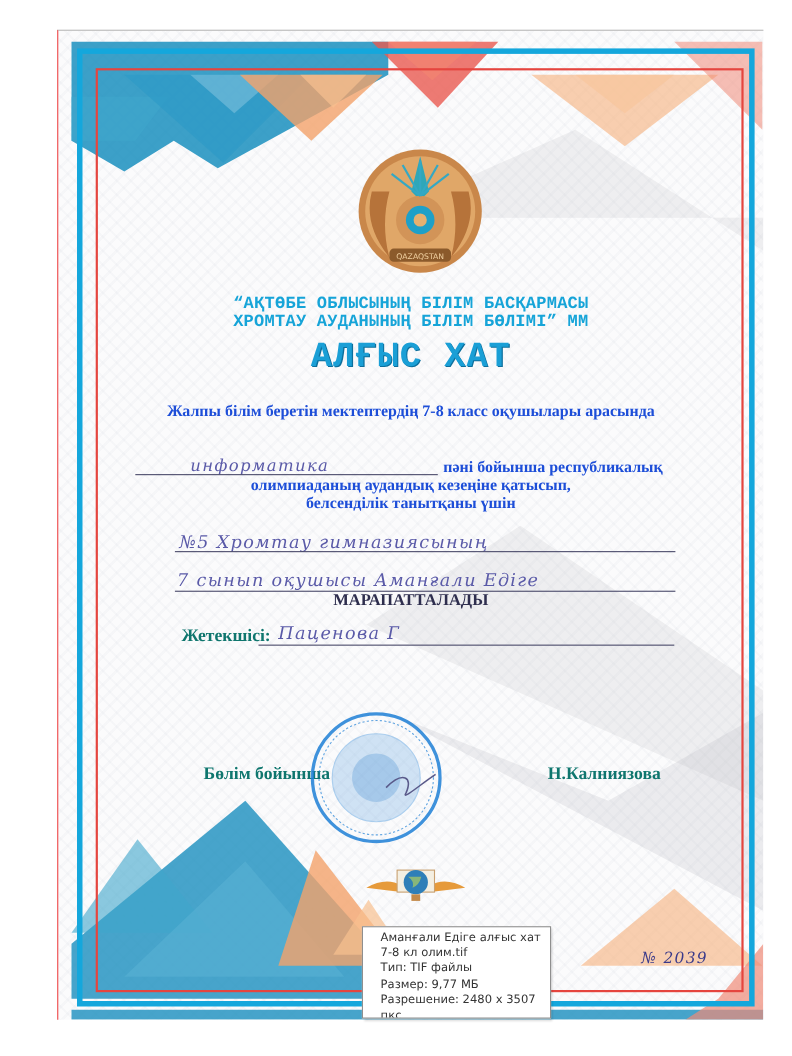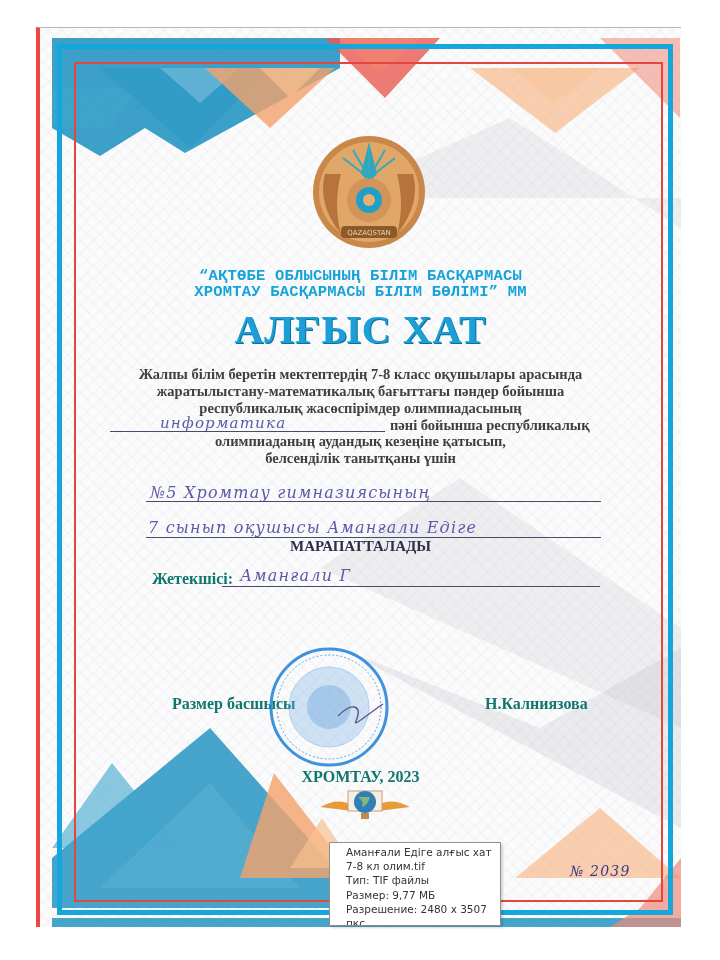--- a/index.html
+++ b/index.html
@@ -1,35 +1,35 @@
 <!DOCTYPE html>
 <html><head>
 <meta charset="utf-8">
 <style>
   html, body { margin:0; padding:0; }
   body { width:720px; height:960px; background:#ffffff; position:relative; overflow:hidden;
          font-family:"Liberation Serif", serif; }
-  .doc { position:absolute; left:36px; top:27px; width:641px; height:899px; background:#fbfbfc;
-         border-left:4px solid #ef4444; border-top:1px solid #b8b8b8; overflow:hidden; }
+  .doc { position:absolute; left:52px; top:27px; width:641px; height:899px; background:#fbfbfc;
+         border-left:1px solid #ef4444; border-top:1px solid #b8b8b8; overflow:hidden; }
   .pattern { position:absolute; inset:0;
      background-image:
        repeating-linear-gradient(45deg, rgba(200,205,215,0.10) 0 2px, transparent 2px 9px),
        repeating-linear-gradient(-45deg, rgba(200,205,215,0.10) 0 2px, transparent 2px 9px); }
   .deco { position:absolute; left:0; top:0; width:641px; height:899px; }
   .frame-blue { position:absolute; left:17px; top:16px; width:616px; height:871px;
                 border:5px solid #14a7dc; box-sizing:border-box; }
   .frame-red { position:absolute; left:34px; top:34px; width:589px; height:840px;
                border:2px solid #e5453f; box-sizing:border-box; }
   .abs { position:absolute; }
   .emblem { left:271px; top:106px; width:116px; height:120px; }
   .org { left:0; width:641px; text-align:center; color:#16a4d8; font-weight:bold; font-size:15.5px;
          line-height:16px; letter-spacing:0.2px;font-family:Liberation Mono, monospace; }
-  .title { left:0; width:641px; text-align:center; color:#1a9fd6; font-weight:bold; font-size:40px;
-           letter-spacing:1px; text-shadow:1px 1px 0 #0d6f9c; }
-  .body-text { left:0; width:641px; text-align:center; color:#404040; font-weight:bold; font-size:14.5px;
+  .title { left:0; width:641px; text-align:center; color:#1a9fd6; font-weight:bold; font-size:32px;
+           letter-spacing:1px; text-shadow:1px 1px 0 #0d6f9c;font-family:Liberation Mono, monospace; }
+  .body-text { left:0; width:641px; text-align:center; color:#1d4ed8; font-weight:bold; font-size:14.5px;
                line-height:16px; }
   .hand { font-family:"DejaVu Serif", serif; font-style:italic; color:#5a5aa8; font-size:15px; letter-spacing:1.2px; }
   .uline { position:absolute; height:1px; background:#4a4a6a; }
   .label { color:#0f766e; font-weight:bold; font-size:16px; }
   .tooltip { position:absolute; left:329px; top:842px; width:172px; height:84px; background:#ffffff;
              border:1px solid #8f8f8f; box-sizing:border-box; padding:2px 16px; overflow:hidden;
              font-family:"DejaVu Sans", sans-serif; font-size:10.5px; line-height:14.2px; color:#333333;
              box-shadow:2px 2px 2px rgba(0,0,0,0.15); }
   .tooltip div { white-space:nowrap; }
 </style>
@@ -89,57 +89,54 @@
     </g>
     <circle cx="58" cy="66" r="13" fill="#1ea0c8"></circle>
     <circle cx="58" cy="66" r="6" fill="#e6b070"></circle>
     <path d="M14 40 Q6 70 30 100 Q22 70 30 40 Z" fill="#b6733a"></path>
     <path d="M102 40 Q110 70 86 100 Q94 70 86 40 Z" fill="#b6733a"></path>
     <rect x="30" y="92" width="56" height="12" rx="4" fill="#8b5a2b"></rect>
     <text x="58" y="101" font-size="7" text-anchor="middle" fill="#f0d0a0" font-family="DejaVu Sans, sans-serif">QAZAQSTAN</text>
   </svg>
 
   <div class="abs org" style="top:240px;">“АҚТӨБЕ ОБЛЫСЫНЫҢ БІЛІМ БАСҚАРМАСЫ</div>
-  <div class="abs org" style="top:256px;">ХРОМТАУ БАСҚАРМАСЫ БІЛІМ БӨЛІМІ” ММ</div>
+  <div class="abs org" style="top:256px;">ХРОМТАУ АУДАНЫНЫҢ БІЛІМ БӨЛІМІ” ММ</div>
 
   <div class="abs title" style="top:278px;">АЛҒЫС ХАТ</div>
 
   <div class="abs body-text" style="top:338px;">Жалпы  білім беретін мектептердің 7-8 класс оқушылары арасында</div>
-  <div class="abs body-text" style="top:355px;">жаратылыстану-математикалық бағыттағы пәндер бойынша</div>
-  <div class="abs body-text" style="top:372px;">республикалық жасөспірімдер олимпиадасының</div>
 
   <div class="abs hand" style="left:120px; top:386px;">информатика</div>
   <div class="uline" style="left:70px; top:403px; width:275px;"></div>
   <div class="abs body-text" style="left:350px; top:389px; width:260px; text-align:left;">пәні бойынша  республикалық</div>
   <div class="abs body-text" style="top:422px;">белсенділік танытқаны үшін</div>
   <div class="abs body-text" style="top:405px;">олимпиаданың аудандық кезеңіне қатысып,</div>
 
   <div class="abs hand" style="left:110px; top:455px; font-size:16px;">№5 Хромтау гимназиясының</div>
   <div class="uline" style="left:106px; top:473px; width:455px;"></div>
   <div class="abs hand" style="left:108px; top:490px; font-size:16px;">7 сынып оқушысы  Аманғали  Едіге</div>
   <div class="uline" style="left:106px; top:509px; width:455px;"></div>
 
   <div class="abs body-text" style="top:510px; font-size:15px; color:#2e2e4e;">МАРАПАТТАЛАДЫ</div>
 
   <div class="abs label" style="left:112px; top:542px;">Жетекшісі:</div>
-  <div class="abs hand" style="left:200px; top:538px; font-size:16px;">Аманғали Г</div>
+  <div class="abs hand" style="left:200px; top:538px; font-size:16px;">Паценова Г</div>
   <div class="uline" style="left:182px; top:558px; width:378px;"></div>
 
-  <div class="abs label" style="left:132px; top:667px;">Размер  басшысы</div>
+  <div class="abs label" style="left:132px; top:667px;">Бөлім  бойынша</div>
   <div class="abs label" style="left:445px; top:667px;text-align:center;">Н.Калниязова</div>
 
   <svg class="abs" style="left:228px; top:618px; width:122px; height:122px;" viewBox="0 0 122 122">
     <circle cx="61" cy="61" r="58" fill="none" stroke="#1d7fd6" stroke-width="3" opacity="0.85"></circle>
     <circle cx="61" cy="61" r="52" fill="none" stroke="#1d7fd6" stroke-width="1" opacity="0.7" stroke-dasharray="2 2"></circle>
     <circle cx="61" cy="61" r="40" fill="#7fb4e6" opacity="0.35" stroke="#1d7fd6" stroke-width="1"></circle>
     <circle cx="61" cy="61" r="22" fill="#5a9ad8" opacity="0.35"></circle>
     <path d="M70 70 C85 55, 95 60, 88 75 C84 82, 100 68, 115 58" fill="none" stroke="#5a5a8a" stroke-width="1.4"></path>
   </svg>
 
-  <div class="abs label" style="left:0; width:641px; text-align:center; top:740px;">ХРОМТАУ, 2023</div>
 
   <svg class="abs" style="left:278px; top:757px; width:94px; height:38px;" viewBox="0 0 94 38">
     <path d="M2 22 Q20 12 34 20 L34 26 Q18 24 2 22 Z" fill="#e69a3a"></path>
     <path d="M92 22 Q74 12 60 20 L60 26 Q76 24 92 22 Z" fill="#e69a3a"></path>
     <rect x="30" y="6" width="34" height="20" fill="#f4efe2" stroke="#c8a070" stroke-width="1"></rect>
     <circle cx="47" cy="17" r="11" fill="#2f7fb8"></circle>
     <path d="M40 12 Q46 16 44 22 Q50 20 52 12" fill="#9fc46a" opacity="0.8"></path>
     <rect x="43" y="28" width="8" height="6" fill="#c48a4a"></rect>
   </svg>
 

